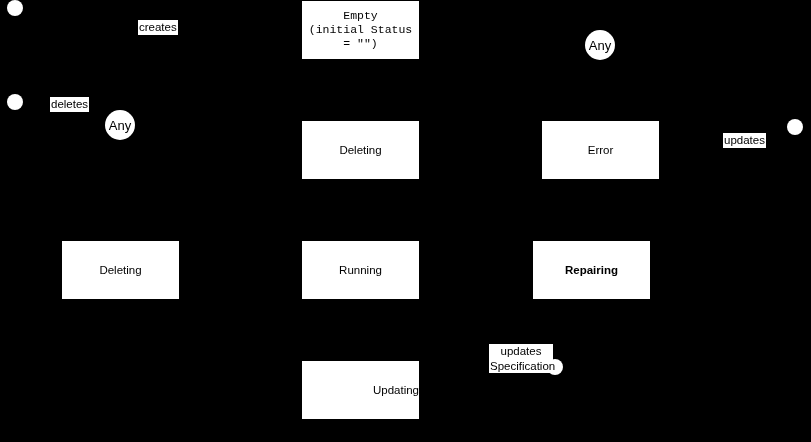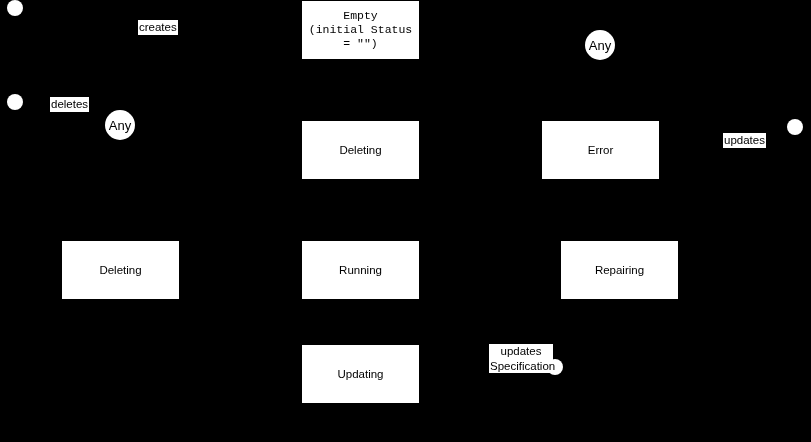--- a/index.html
+++ b/index.html
@@ -81,25 +81,25 @@
   </div>
 
   <div class="state-box" style="left:61px; top:240px; width:119px; height:60px;">
     <span>Deleting</span>
   </div>
 
   <div class="state-box" style="left:301px; top:240px; width:119px; height:60px;">
     <span>Running</span>
   </div>
 
-  <div class="state-box" style="left:560px; top:240px; width:119px; height:60px;">
+  <div class="state-box" style="left:532px; top:240px; width:119px; height:60px;font-weight:bold;">
     <span>Repairing</span>
   </div>
 
-  <div class="state-box" style="left:301px; top:344px; width:119px; height:60px;">
+  <div class="state-box" style="left:301px; top:360px; width:119px; height:60px;align-items:flex-end;">
     <span>Updating</span>
   </div>
 
   <div class="node-circle" style="left:105px; top:110px; width:30px; height:30px;">
     <span>Any</span>
   </div>
 
   <div class="node-circle" style="left:585px; top:30px; width:30px; height:30px;">
     <span>Any</span>
   </div>

